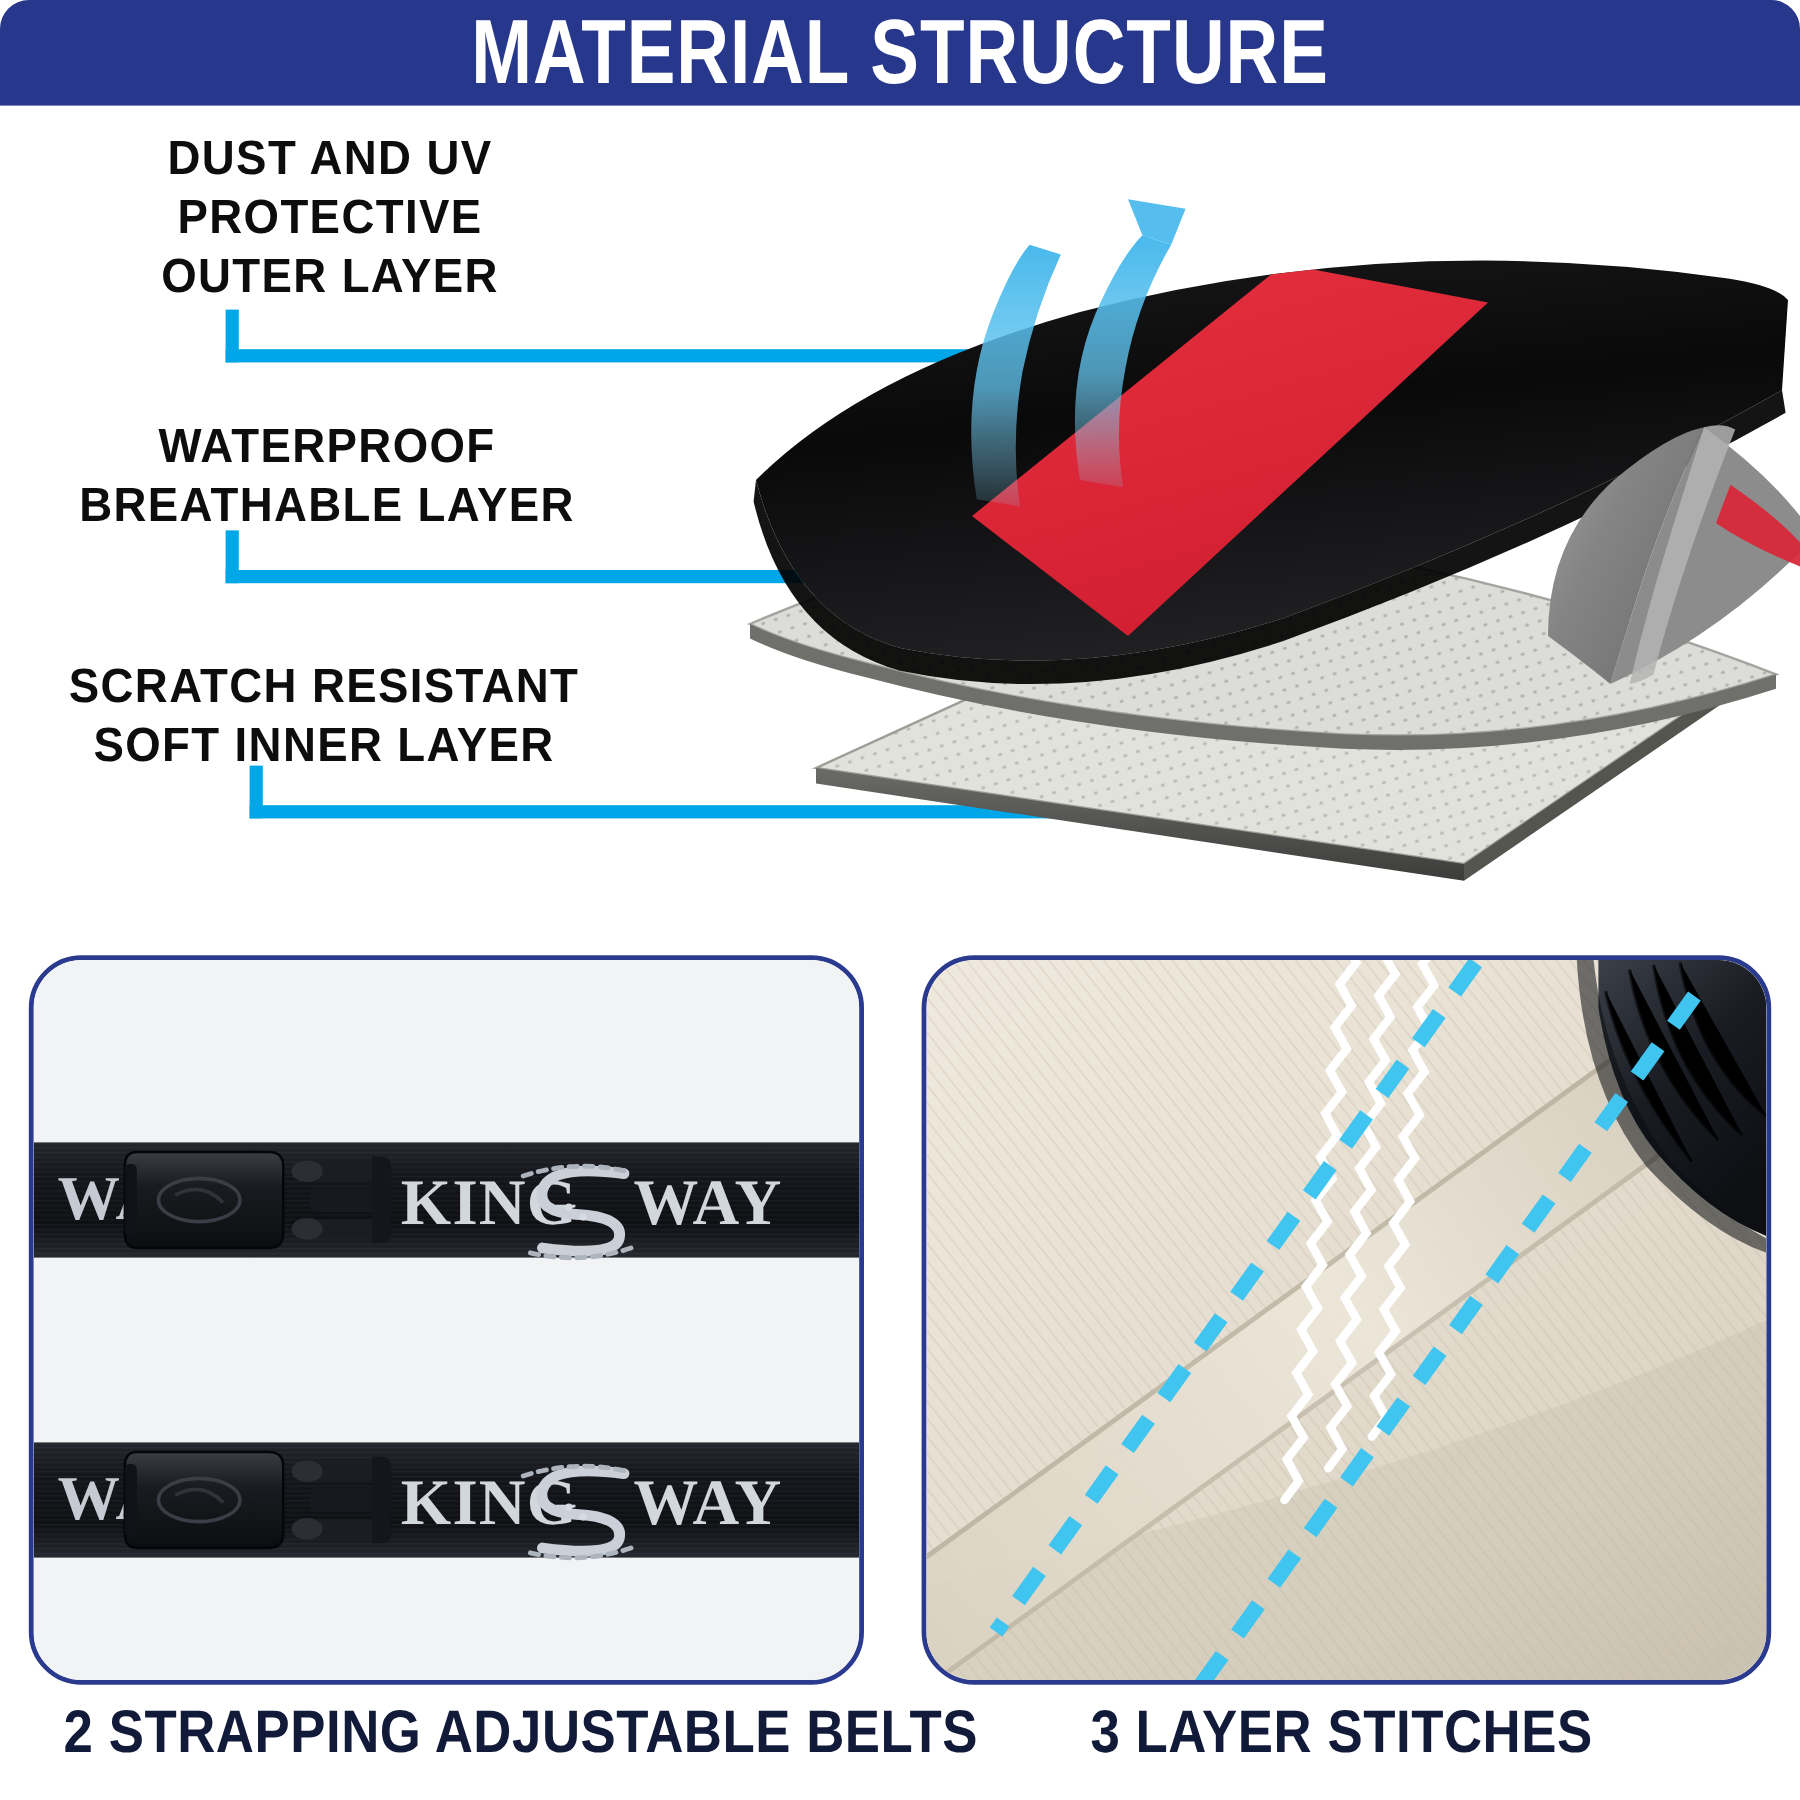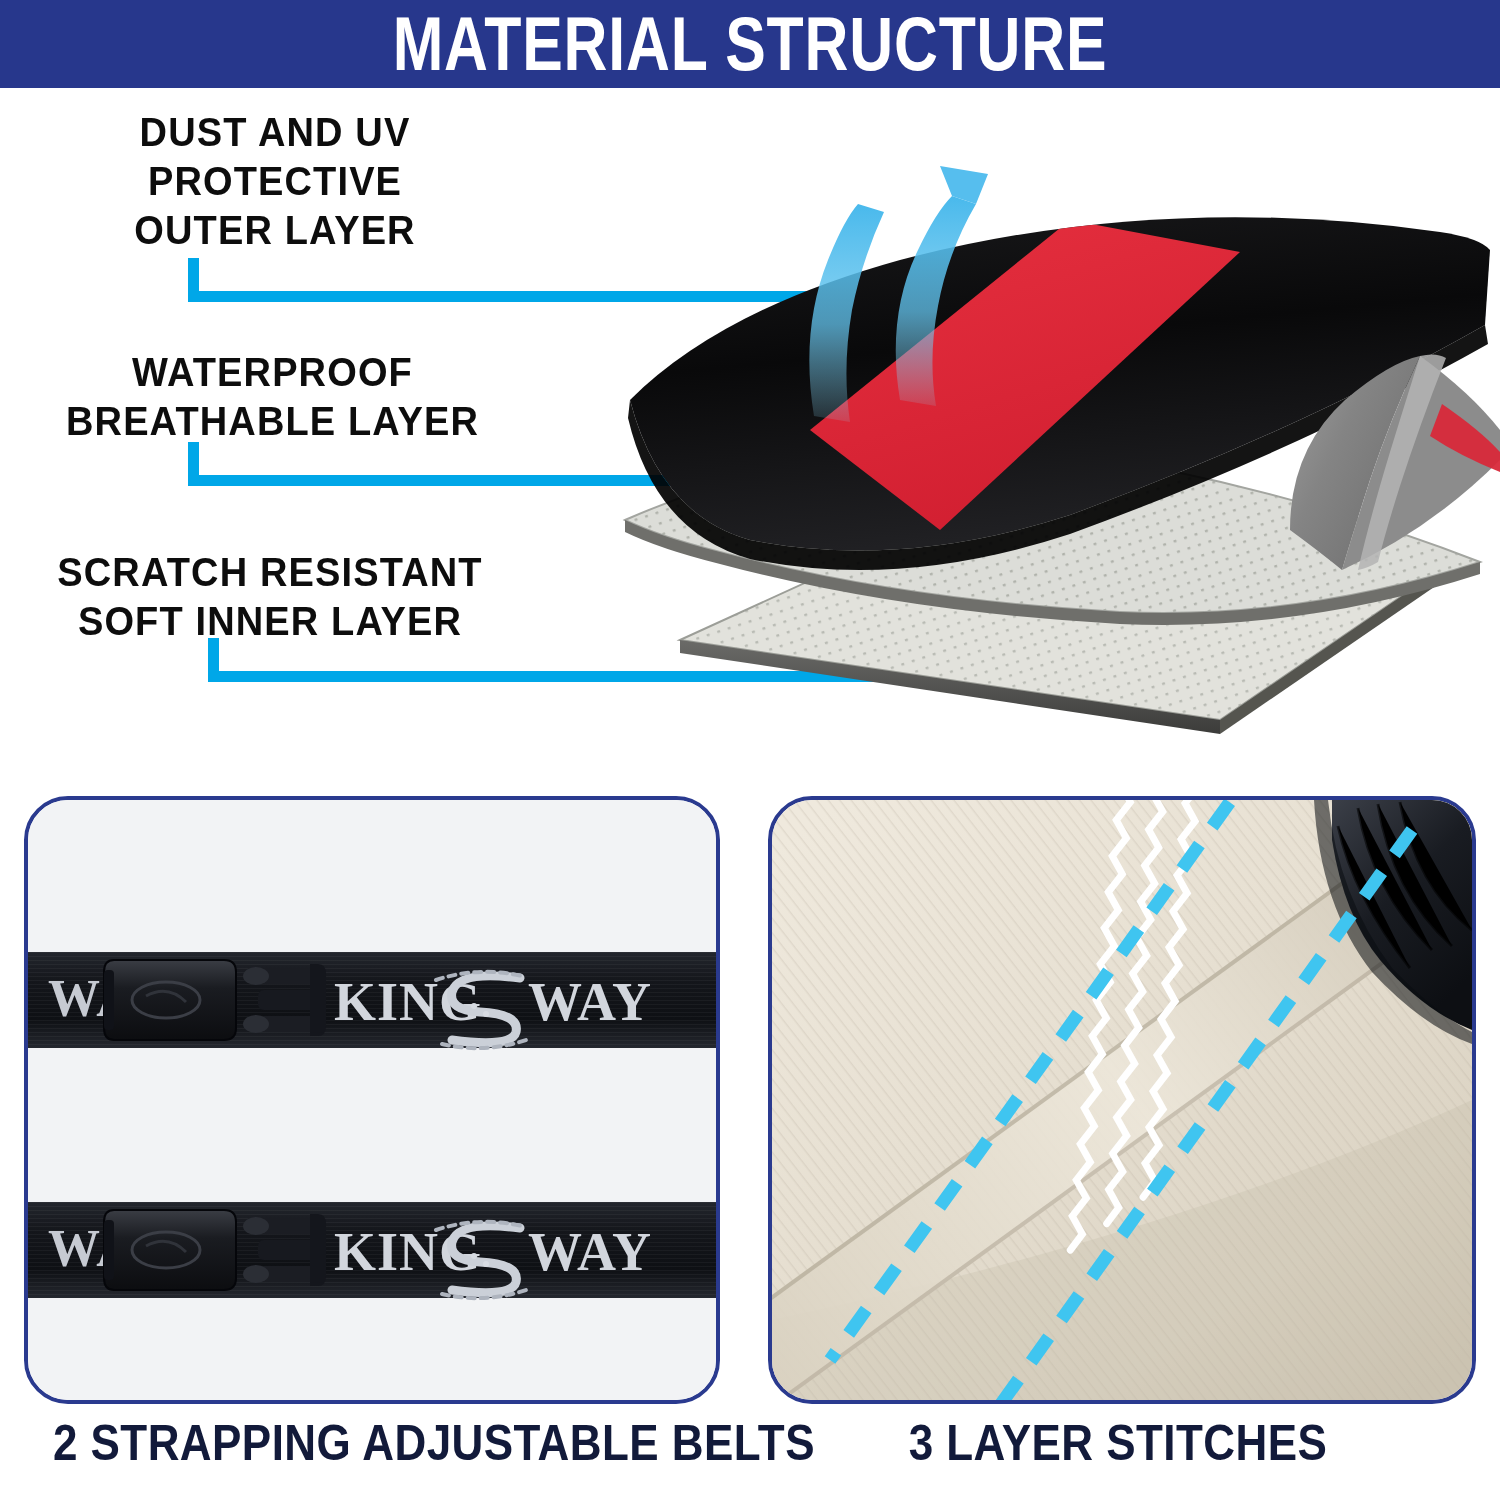--- a/index.html
+++ b/index.html
@@ -11,20 +11,21 @@
     font-family: "Liberation Sans", sans-serif;
     -webkit-font-smoothing: antialiased;
   }
 
   #page {
     position: relative;
     width: 1500px;
     height: 1500px;
     background: #ffffff;
     overflow: hidden;
+    border-radius: 24px;
   }
 
   
   #header-banner {
     position: absolute;
     left: 0; top: 0;
     width: 1500px;
     height: 88px;
     background: #27378C;
   }

